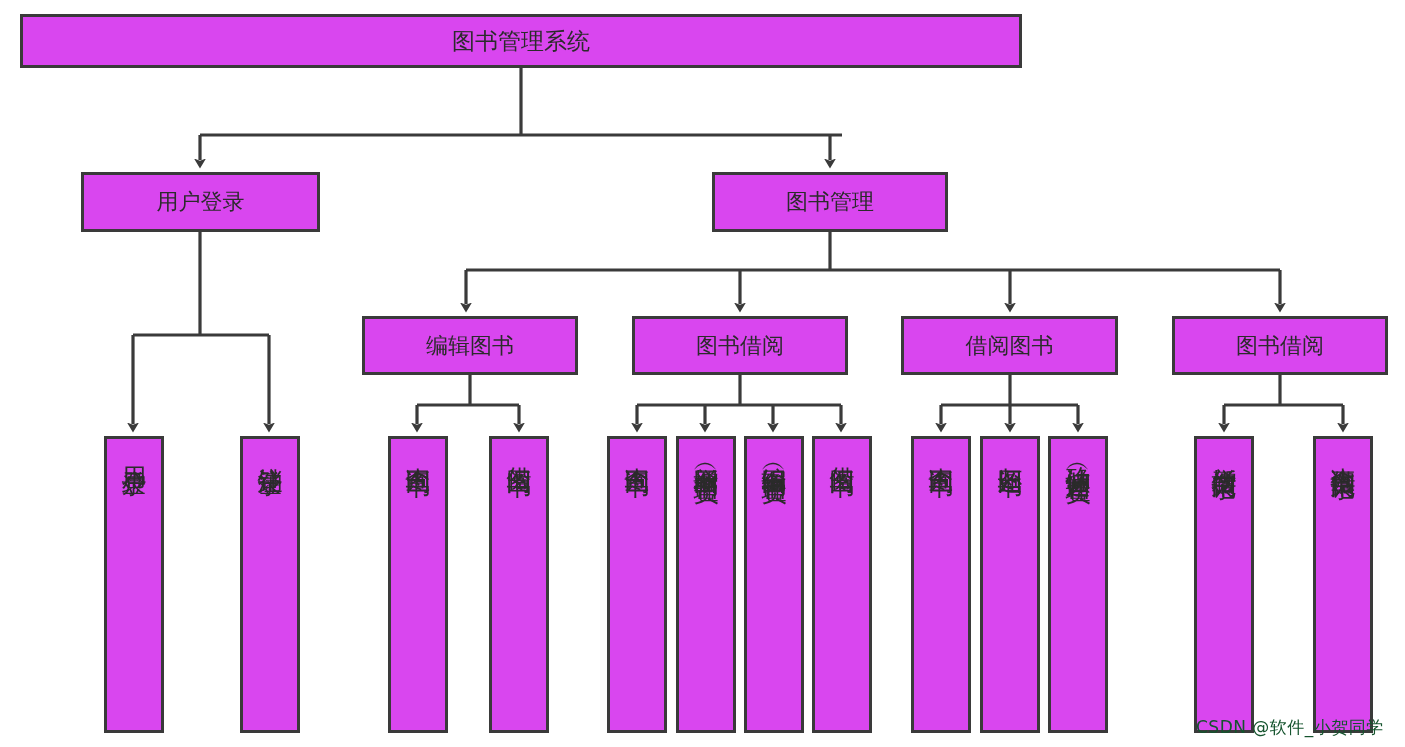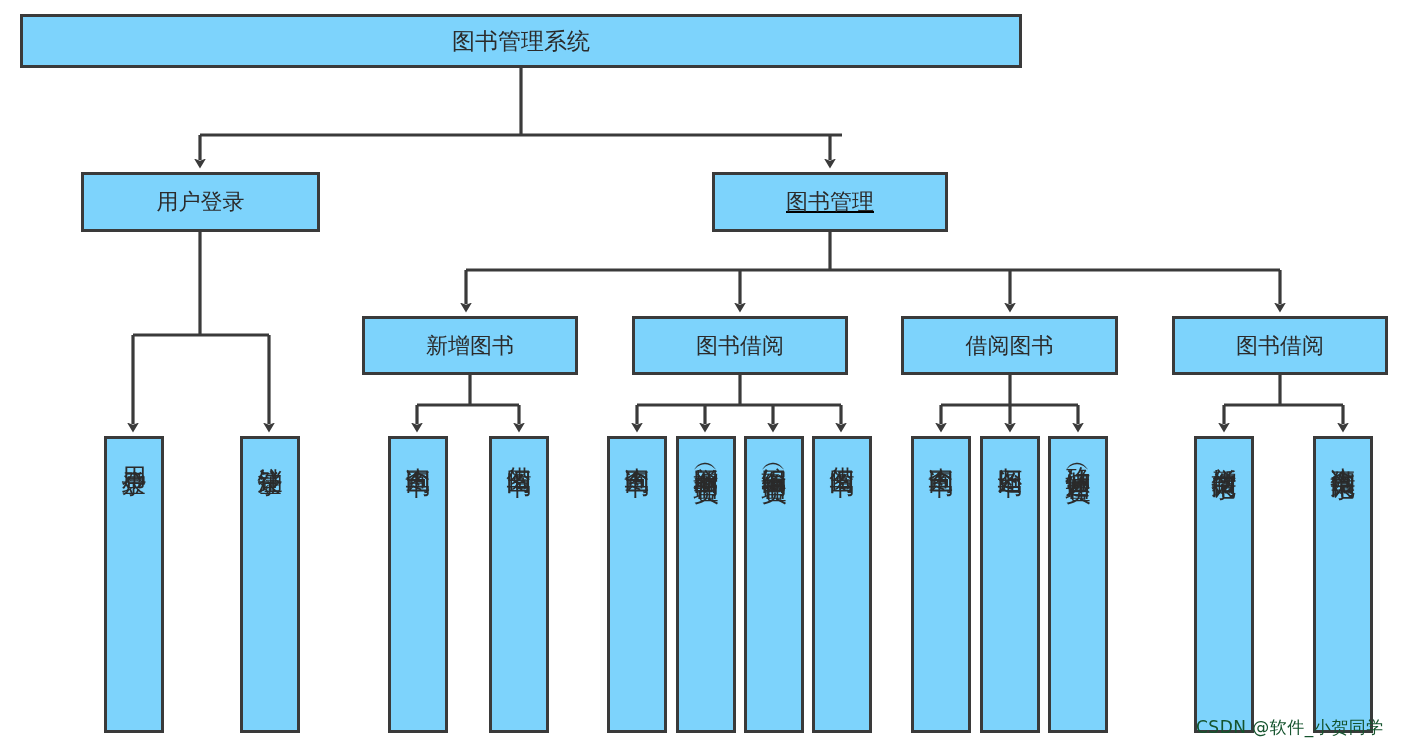--- a/index.html
+++ b/index.html
@@ -21,21 +21,21 @@
     left: 0;
     top: 0;
     width: 1405px;
     height: 747px;
     z-index: 1;
   }
   
   .node {
     position: absolute;
     box-sizing: border-box;
-    background: #7dd3fc;
+    background: #d946ef;
     border: 3px solid #3a3a3a;
     z-index: 2;
     display: flex;
     align-items: center;
     justify-content: center;
   }
   .node .label {
     color: #2b2b2b;
     line-height: 1.15;
     white-space: nowrap;
@@ -129,26 +129,26 @@
   </svg>
 
   <div class="node horiz root" style="left:20px; top:14px; width:1002px; height:54px;">
     <span class="label">图书管理系统</span>
   </div>
 
   <div class="node horiz" style="left:81px; top:172px; width:239px; height:60px;">
     <span class="label">用户登录</span>
   </div>
 
-  <div class="node horiz" style="left:712px; top:172px; width:236px; height:60px;text-decoration:underline;">
+  <div class="node horiz" style="left:712px; top:172px; width:236px; height:60px;">
     <span class="label">图书管理</span>
   </div>
 
   <div class="node horiz" style="left:362px; top:316px; width:216px; height:59px;">
-    <span class="label">新增图书</span>
+    <span class="label">编辑图书</span>
   </div>
 
   <div class="node horiz" style="left:632px; top:316px; width:216px; height:59px;text-align:right;">
     <span class="label">图书借阅</span>
   </div>
 
   <div class="node horiz" style="left:901px; top:316px; width:217px; height:59px;">
     <span class="label">借阅图书</span>
   </div>
 

